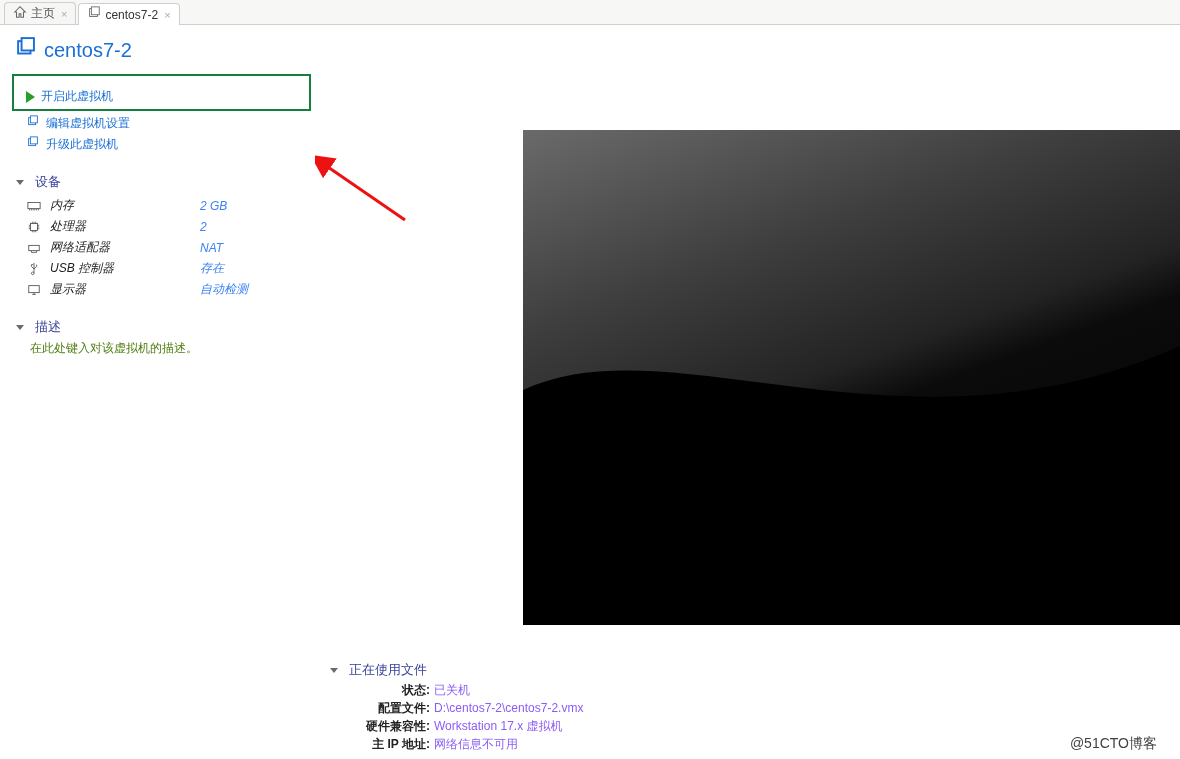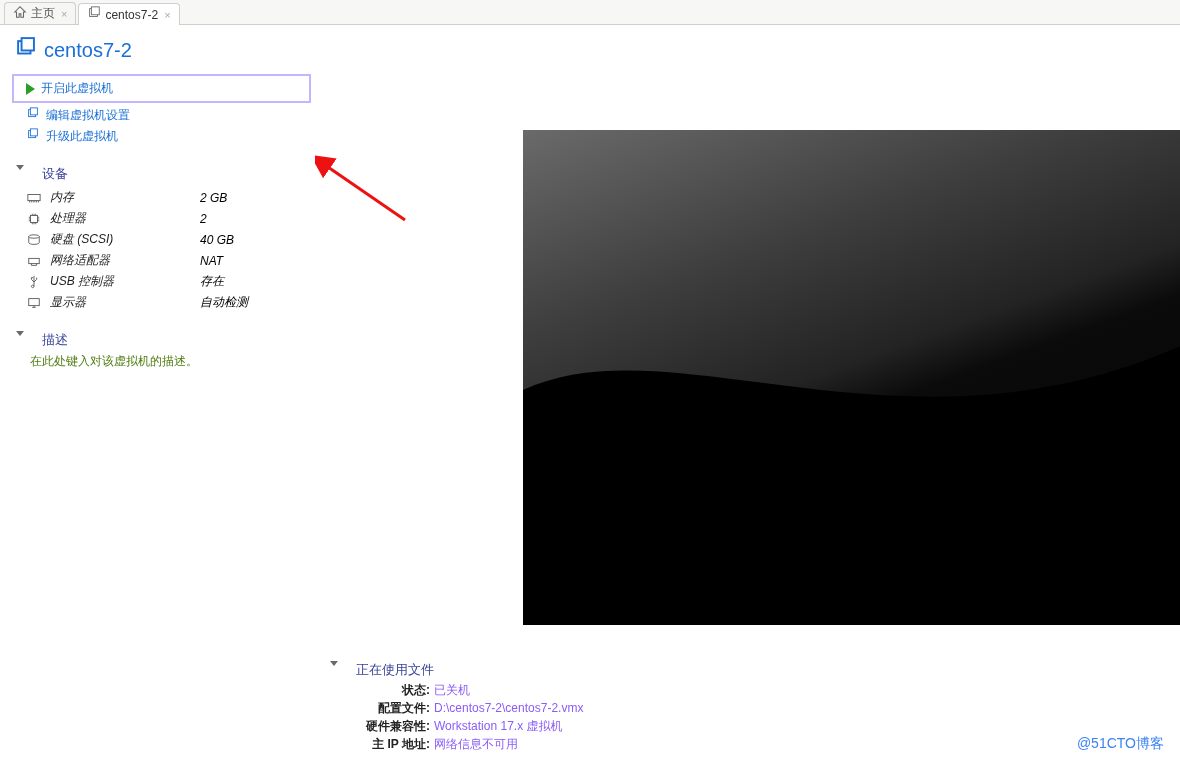--- a/index.html
+++ b/index.html
@@ -67,22 +67,22 @@
     width: 315px;
     padding: 0 4px 0 4px;
   }
   .right {
     flex: 1;
     position: relative;
     padding-left: 14px;
   }
 
   .highlight-box {
-    border: 2px solid #c4b5fd;
-    padding: 2px 0 2px 0;
+    border: 2px solid #15803d;
+    padding: 10px 0 2px 0;
     margin: 2px 0 2px 8px;
   }
 
   .action-link, .action-link2 {
     display: flex;
     align-items: center;
     gap: 6px;
     padding: 2px 0 2px 12px;
     color: #1a6fd6;
     cursor: pointer;
@@ -93,22 +93,22 @@
     border-left: 9px solid #2a9d2a;
     border-top: 6px solid transparent;
     border-bottom: 6px solid transparent;
   }
 
   .section {
     margin: 18px 0 4px 12px;
   }
   .section-hdr {
     display: flex;
-    align-items: flex-start;
-    gap: 16px;
+    align-items: center;
+    gap: 9px;
     color: #3a449a;
     font-weight: normal;
     font-size: 13px;
     margin-bottom: 4px;
   }
   .tri-down {
     width: 0; height: 0;
     border-top: 5px solid #6a6a6a;
     border-left: 4px solid transparent;
     border-right: 4px solid transparent;
@@ -129,21 +129,21 @@
     width: 16px;
     display: flex;
     justify-content: center;
     color: #555;
   }
   .dev-label {
     flex: 0 0 142px;
     color: #222;
   }
   .dev-val {
-    color: #000000;
+    color: #3b82f6;
   }
 
   .desc-text {
     color: #4d7c0f;
     padding-left: 14px;
     margin-top: 4px;
   }
 
   .preview {
     position: absolute;
@@ -189,23 +189,23 @@
     width: 72px;
     text-align: right;
     font-weight: bold;
     color: #222;
     margin-right: 4px;
   }
   .det-val { color: #8b5cf6; text-align: right; }
 
   .watermark {
     position: absolute;
-    right: 16px;
+    right: 23px;
     bottom: 6px;
-    color: #3b82f6;
+    color: #404040;
     font-size: 14px;
   }
 
   svg.ic { width:14px; height:14px; }
 </style>
 </head>
 <body>
 
 <div class="tab-bar">
   <div class="tab">
@@ -291,30 +291,20 @@
                 <rect x="4" y="4" width="8" height="8" fill="none" stroke="#555"></rect>
                 <path d="M6 2v2M8 2v2M10 2v2M6 12v2M8 12v2M10 12v2M2 6h2M2 8h2M2 10h2M12 6h2M12 8h2M12 10h2" stroke="#555"></path>
               </svg>
             </span>
           <span class="dev-label">处理器</span>
           <span class="dev-val">2</span>
         </div>
         <div class="dev-row">
           <span class="dev-icon">
               <svg class="ic" viewBox="0 0 16 16">
-                <ellipse cx="8" cy="4" rx="6" ry="2" fill="none" stroke="#555"></ellipse>
-                <path d="M2 4v7c0 1.1 2.7 2 6 2s6-.9 6-2V4" fill="none" stroke="#555"></path>
-              </svg>
-            </span>
-          <span class="dev-label">硬盘 (SCSI)</span>
-          <span class="dev-val">40 GB</span>
-        </div>
-        <div class="dev-row">
-          <span class="dev-icon">
-              <svg class="ic" viewBox="0 0 16 16">
                 <rect x="2" y="5" width="12" height="6" fill="none" stroke="#555"></rect>
                 <path d="M5 11v2h6v-2" fill="none" stroke="#555"></path>
               </svg>
             </span>
           <span class="dev-label">网络适配器</span>
           <span class="dev-val">NAT</span>
         </div>
         <div class="dev-row">
           <span class="dev-icon">
               <svg class="ic" viewBox="0 0 16 16">

